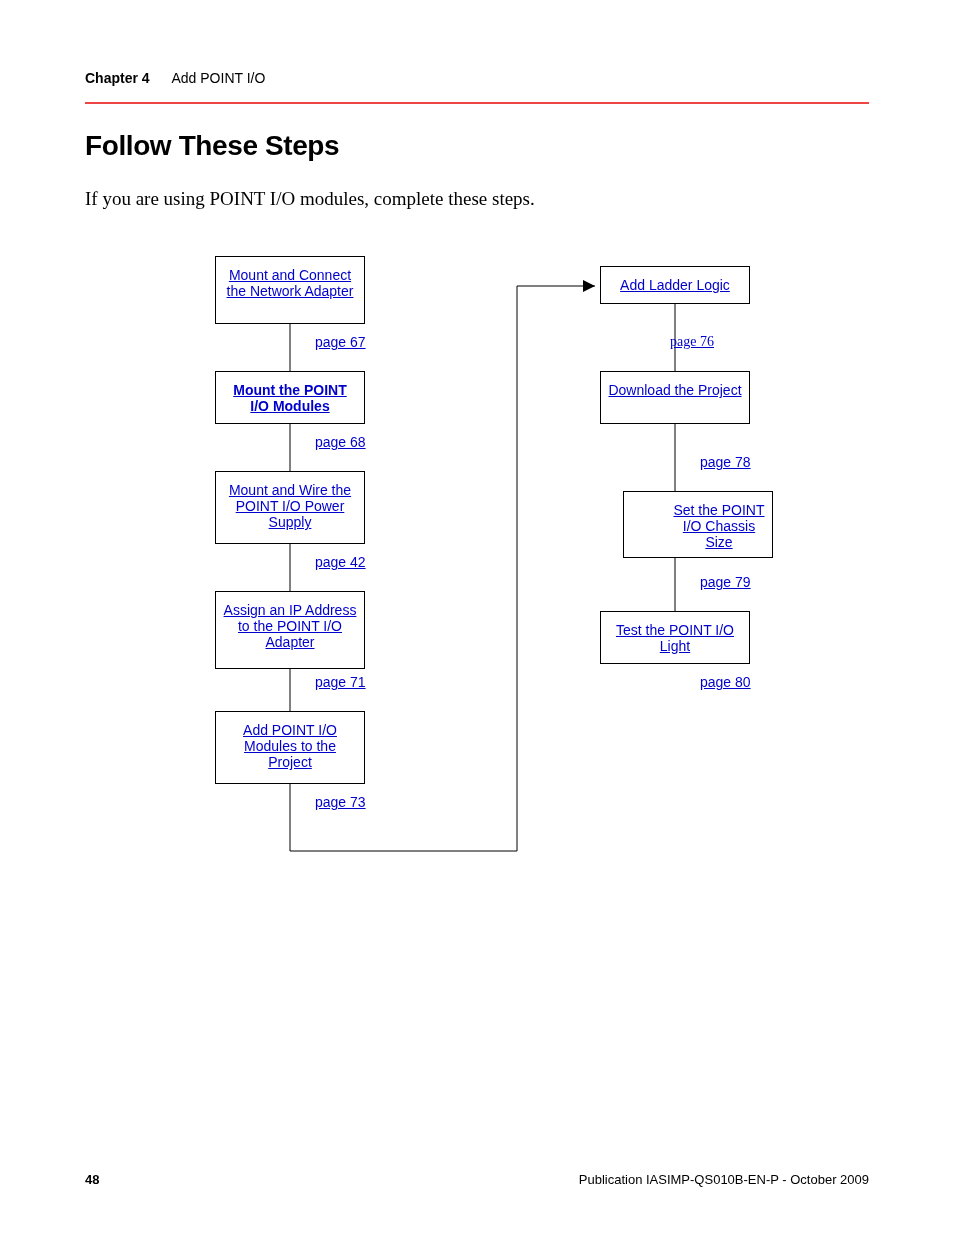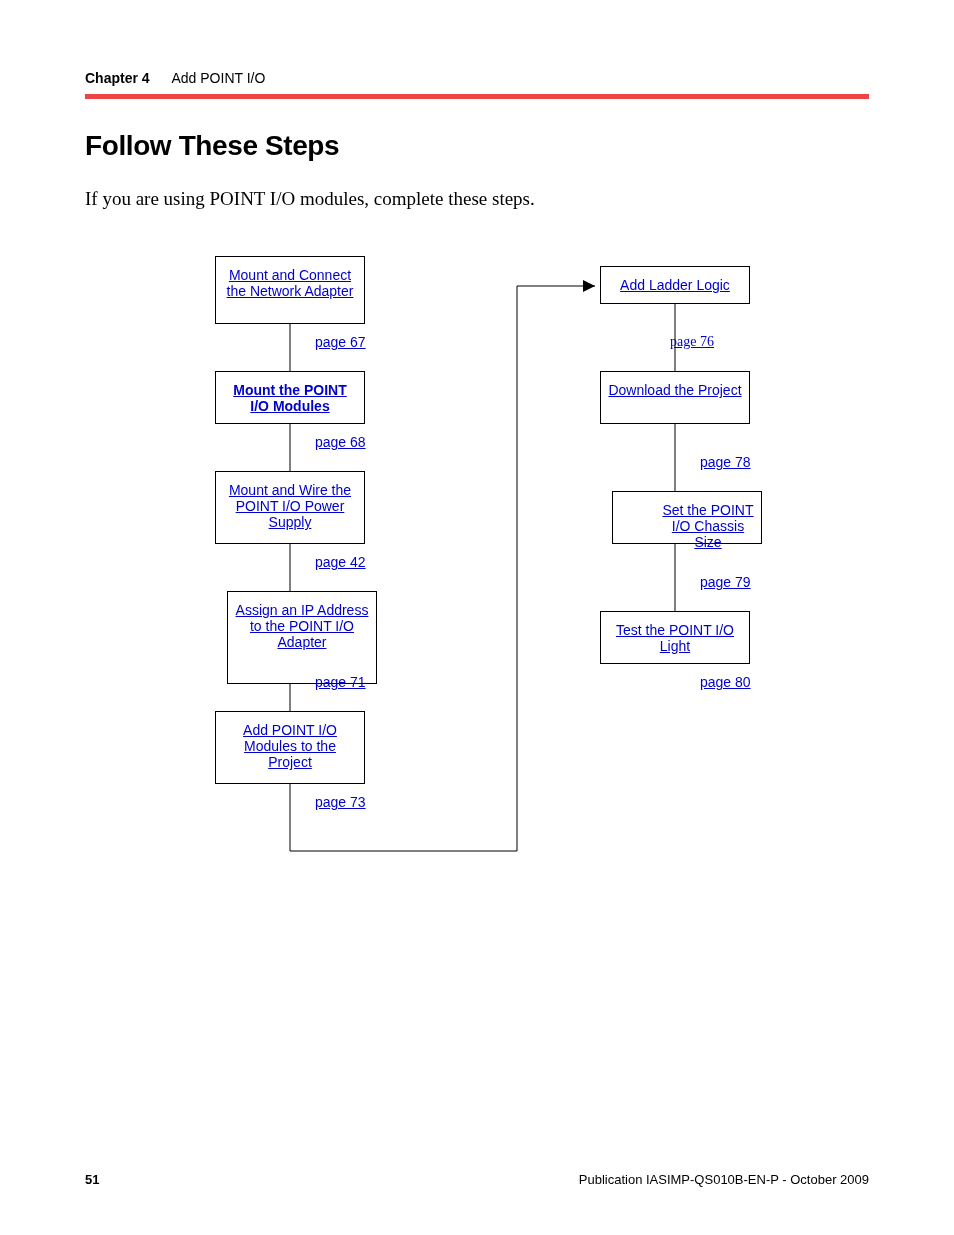--- a/index.html
+++ b/index.html
@@ -10,22 +10,22 @@
     font-family: Arial, Helvetica, sans-serif;
     color: #000;
     position: relative;
   }
   .header {
     position: absolute;
     top: 70px;
     left: 85px;
     right: 85px;
     font-size: 14px;
-    padding-bottom: 8px;
-    border-bottom: 5px solid #ef4444;
+    padding-bottom: 16px;
+    border-bottom: 2px solid #ef4444;
   }
   .header .chapter { font-weight: bold; }
   .header .title { margin-left: 18px; font-weight: normal; }
   .h1 {
     position: absolute;
     top: 130px;
     left: 85px;
     font-size: 28px;
     font-weight: bold;
     letter-spacing: -0.4px;
@@ -122,21 +122,21 @@
     <a href="#">page 68</a>
   </div>
 
   <div class="box" style="left:130px; top:215px; height:73px;">
     <a href="#">Mount and Wire the POINT I/O Power Supply</a>
   </div>
   <div class="pagelink" style="left:230px; top:298px;">
     <a href="#">page 42</a>
   </div>
 
-  <div class="box" style="left:130px; top:335px; height:93px;margin-left:12px;">
+  <div class="box" style="left:130px; top:335px; height:78px;">
     <a href="#">Assign an IP Address to the POINT I/O Adapter</a>
   </div>
   <div class="pagelink" style="left:230px; top:418px;">
     <a href="#">page 71</a>
   </div>
 
   <div class="box" style="left:130px; top:455px; height:73px;">
     <a href="#">Add POINT I/O Modules to the Project</a>
   </div>
   <div class="pagelink" style="left:230px; top:538px;">
@@ -150,29 +150,29 @@
     <a href="#">page 76</a>
   </div>
 
   <div class="box" style="left:515px; top:115px; height:53px;">
     <a href="#">Download the Project</a>
   </div>
   <div class="pagelink" style="left:615px; top:198px;">
     <a href="#">page 78</a>
   </div>
 
-  <div class="box" style="left:527px; top:235px; height:53px;padding-left:48px;">
+  <div class="box" style="left:538px; top:235px; height:67px;padding-left:48px;">
     <a href="#">Set the POINT I/O Chassis Size</a>
   </div>
   <div class="pagelink" style="left:615px; top:318px;">
     <a href="#">page 79</a>
   </div>
 
   <div class="box" style="left:515px; top:355px; height:53px;">
     <a href="#">Test the POINT I/O Light</a>
   </div>
   <div class="pagelink" style="left:615px; top:418px;">
     <a href="#">page 80</a>
   </div>
 </div>
 
-<div class="footer-left">51</div>
+<div class="footer-left">48</div>
 <div class="footer-right">Publication IASIMP-QS010B-EN-P - October 2009</div>
 
 </body></html>

